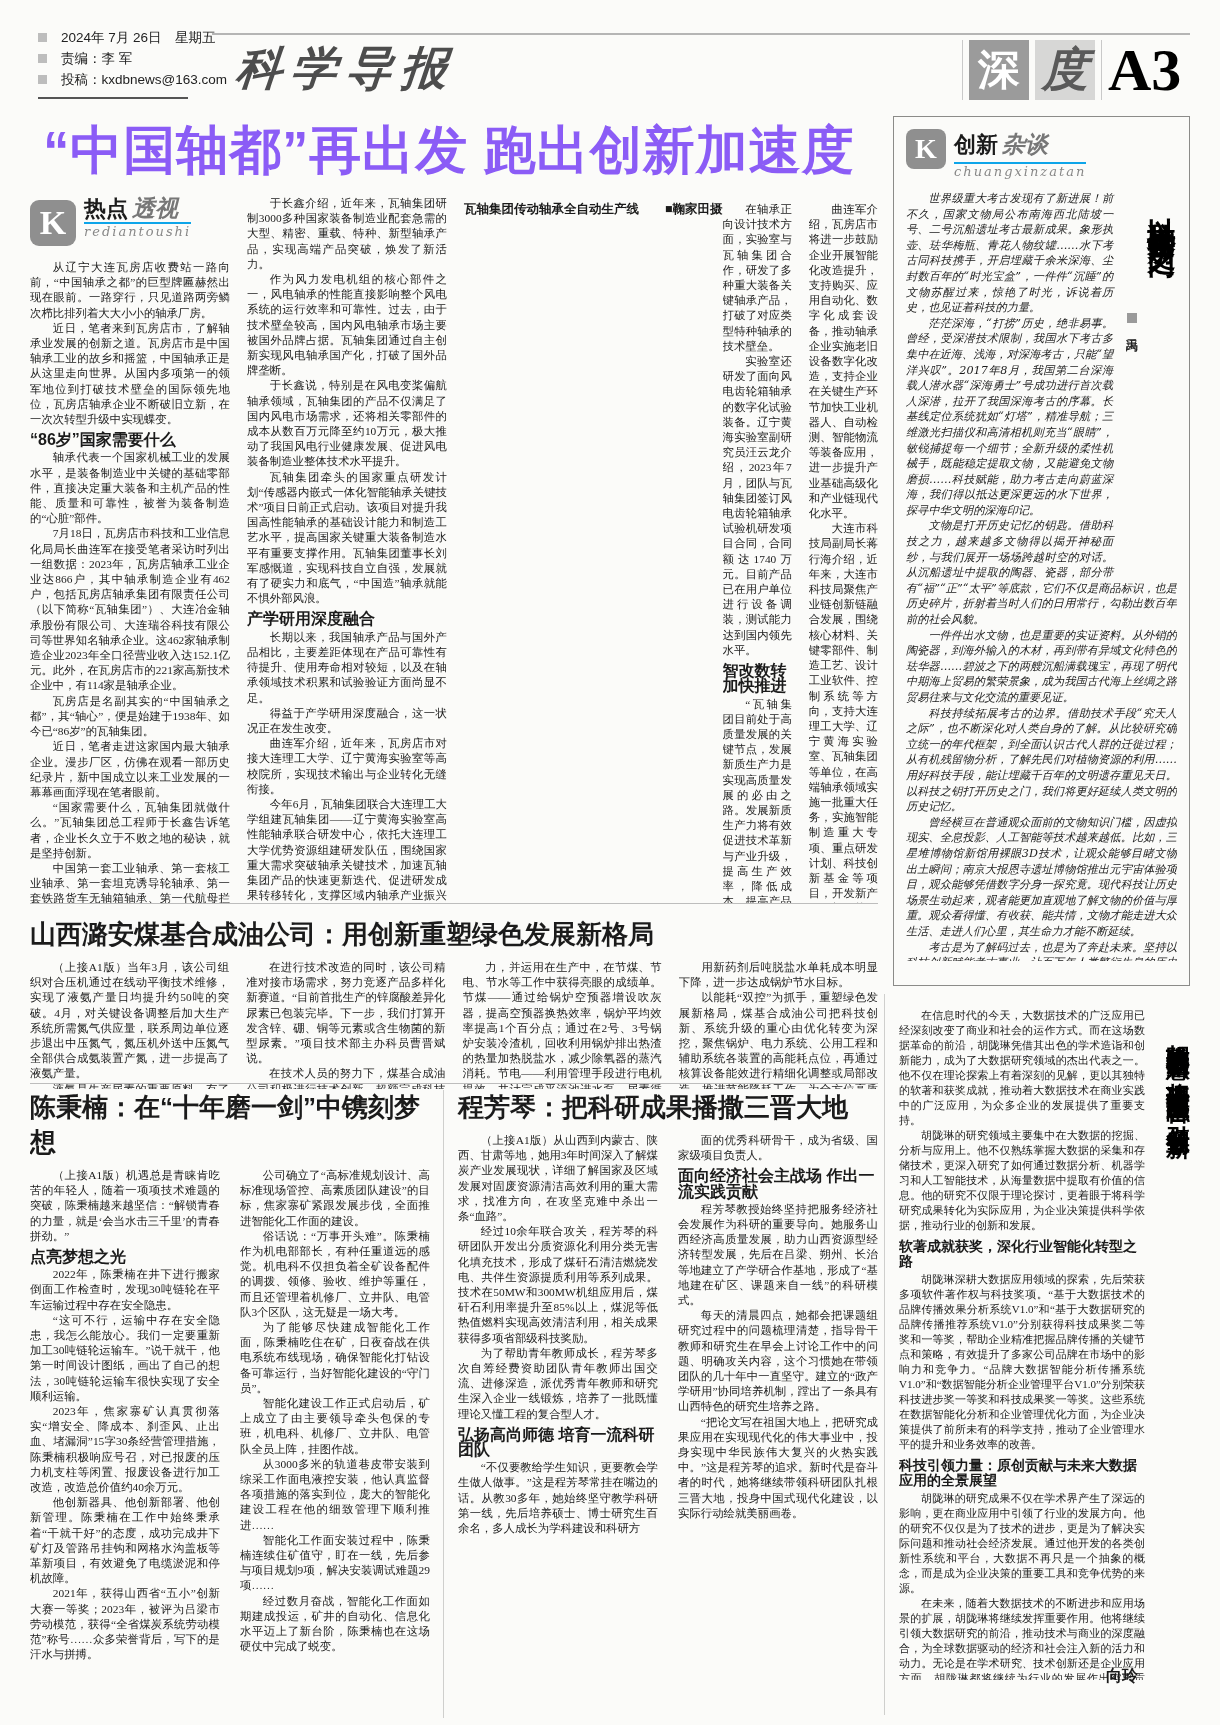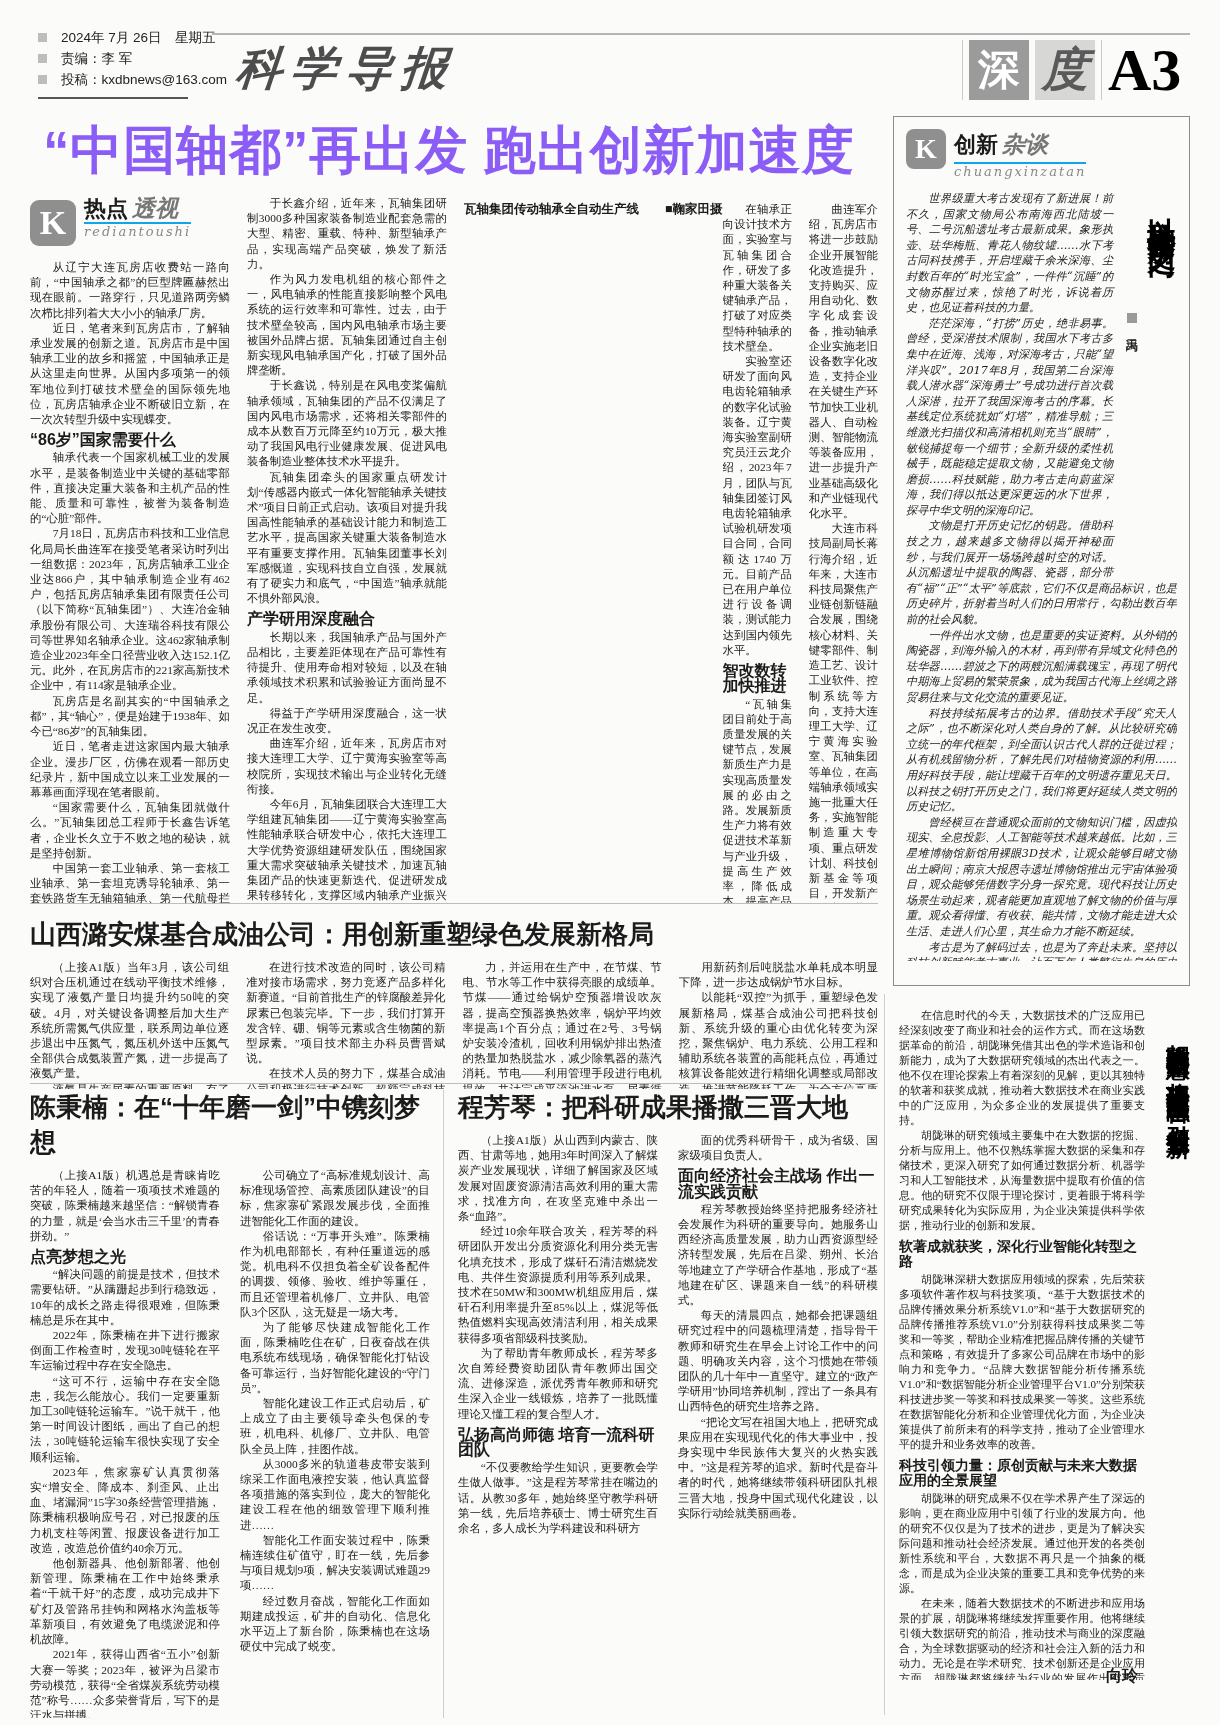--- a/index.html
+++ b/index.html
@@ -247,21 +247,20 @@
 
   <div class="hrule" style="top:1083px"></div>
 
   <div class="bottom-band">
     <div class="barticle chen">
       <div class="bhead">陈秉楠：在“十年磨一剑”中镌刻梦想</div>
       <div class="bcols">
         <div class="bcol">
             <p class="p">（上接A1版）机遇总是青睐肯吃苦的年轻人，随着一项项技术难题的突破，陈秉楠越来越坚信：“解锁青春的力量，就是‘会当水击三千里’的青春拼劲。”</p>
             <div class="sh">点亮梦想之光</div>
-            <p class="p">“解决问题的前提是技术，但技术需要钻研。”从蹒跚起步到行稳致远，10年的成长之路走得很艰难，但陈秉楠总是乐在其中。</p>
             <p class="p">2022年，陈秉楠在井下进行搬家倒面工作检查时，发现30吨链轮在平车运输过程中存在安全隐患。</p>
             <p class="p">“这可不行，运输中存在安全隐患，我怎么能放心。我们一定要重新加工30吨链轮运输车。”说干就干，他第一时间设计图纸，画出了自己的想法，30吨链轮运输车很快实现了安全顺利运输。</p>
             <p class="p">2023年，焦家寨矿认真贯彻落实“增安全、降成本、刹歪风、止出血、堵漏洞”15字30条经营管理措施，陈秉楠积极响应号召，对已报废的压力机支柱等闲置、报废设备进行加工改造，改造总价值约40余万元。</p>
             <p class="p">他创新器具、他创新部署、他创新管理。陈秉楠在工作中始终秉承着“干就干好”的态度，成功完成井下矿灯及管路吊挂钩和网格水沟盖板等革新项目，有效避免了电缆淤泥和停机故障。</p>
             <p class="p">2021年，获得山西省“五小”创新大赛一等奖；2023年，被评为吕梁市劳动模范，获得“全省煤炭系统劳动模范”称号……众多荣誉背后，写下的是汗水与拼搏。</p>
           </div>
         <div class="bcol">
             <p class="p">公司确立了“高标准规划设计、高标准现场管控、高素质团队建设”的目标，焦家寨矿紧跟发展步伐，全面推进智能化工作面的建设。</p>
             <p class="p">俗话说：“万事开头难”。陈秉楠作为机电部部长，有种任重道远的感觉。机电科不仅担负着全矿设备配件的调拨、领修、验收、维护等重任，而且还管理着机修厂、立井队、电管队3个区队，这无疑是一场大考。</p>
             <p class="p">为了能够尽快建成智能化工作面，陈秉楠吃住在矿，日夜奋战在供电系统布线现场，确保智能化打钻设备可靠运行，当好智能化建设的“守门员”。</p>

